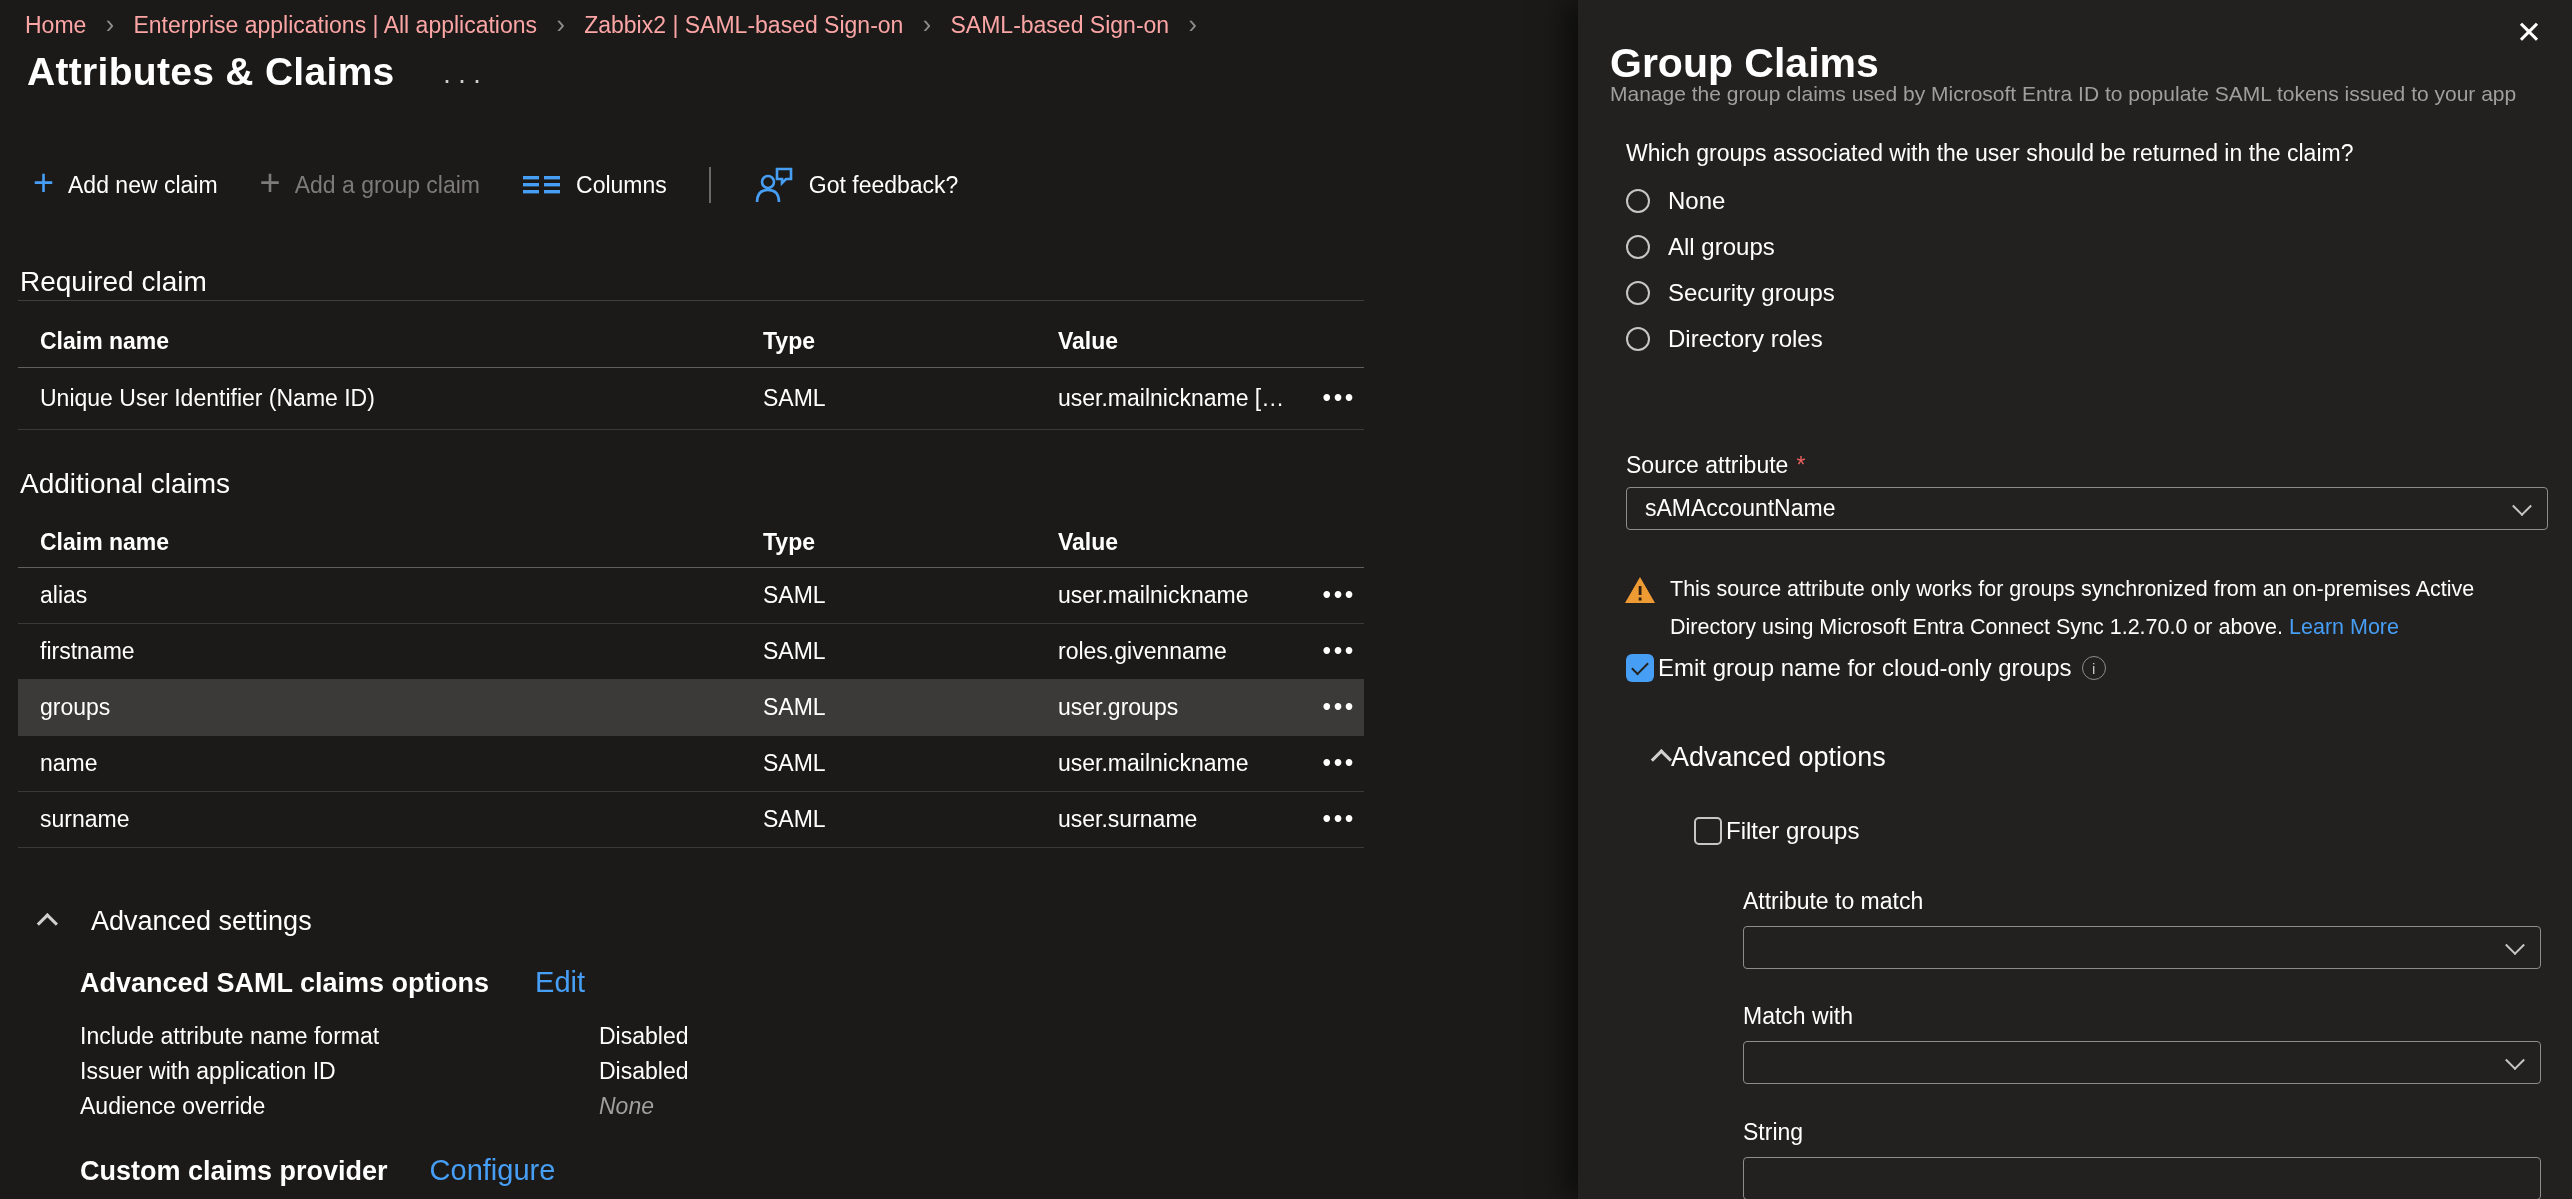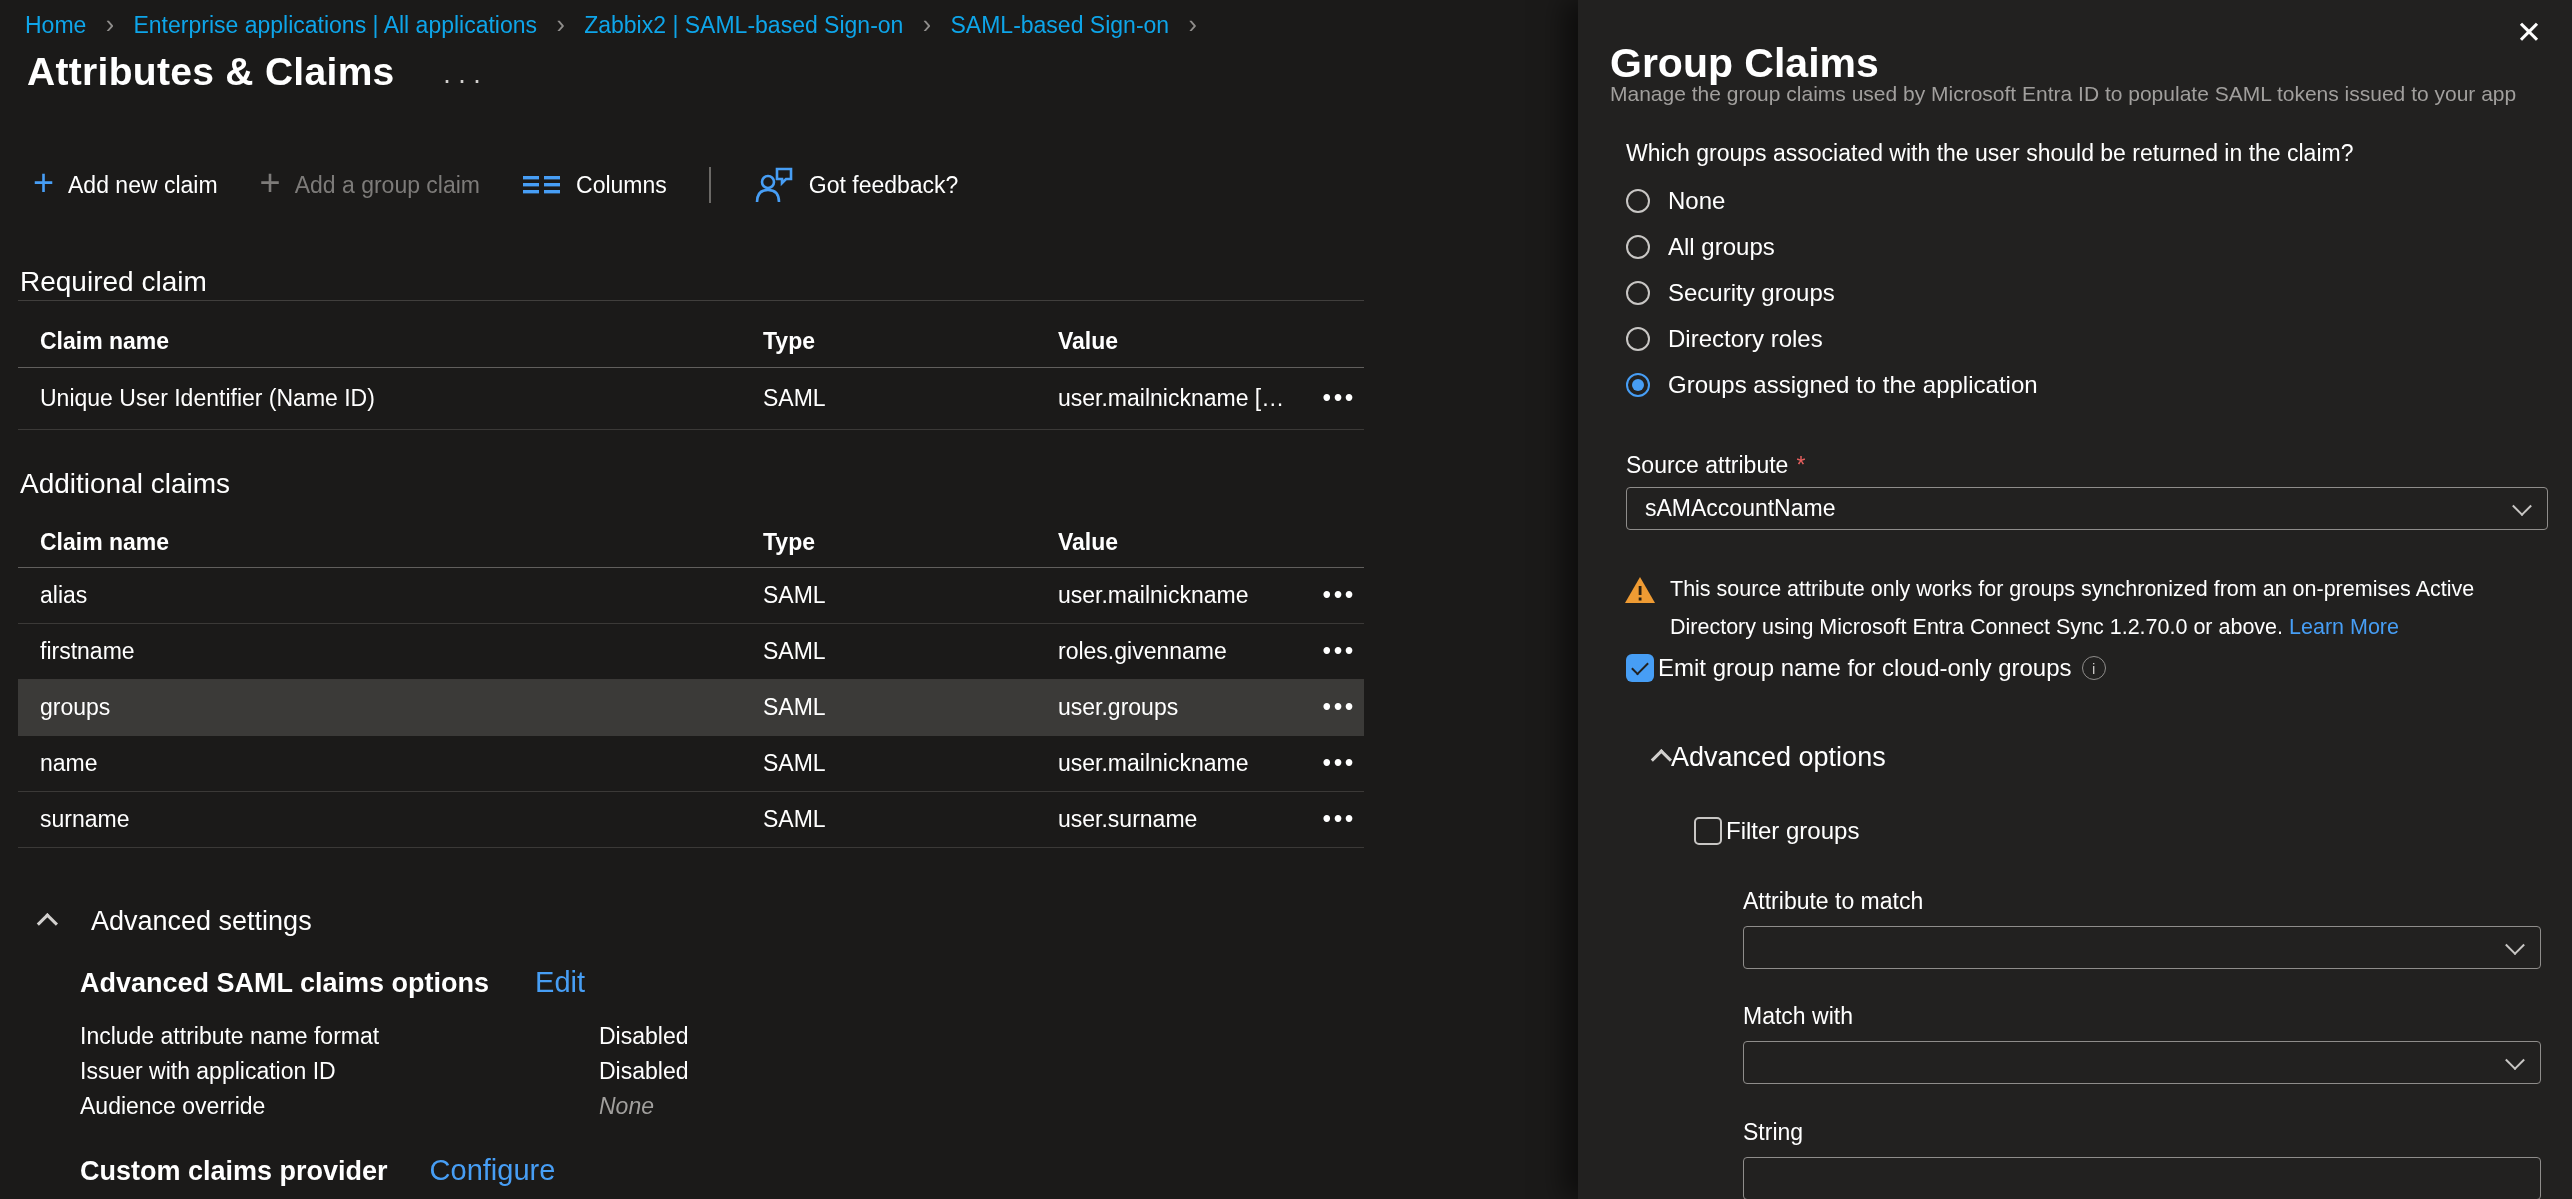--- a/index.html
+++ b/index.html
@@ -8,21 +8,21 @@
     position:relative; width:2572px; height:1199px; overflow:hidden;
     background:#1b1a19; color:#ffffff;
     font-family:"Liberation Sans", sans-serif;
   }
   a { text-decoration:none; cursor:pointer; }
 
   
   .main{ position:absolute; top:0; left:0; width:1578px; height:1199px; }
 
   .breadcrumb{ position:absolute; top:10px; left:25px; font-size:23px; white-space:nowrap; }
-  .breadcrumb a{ color:#0ea5e9; }
+  .breadcrumb a{ color:#fca5a5; }
   .breadcrumb .sep{ color:#8f8d8b; margin:0 13px; font-size:25px; }
 
   .title-row{ position:absolute; top:50px; left:27px; display:flex; align-items:center; }
   .title-row h1{ font-size:39px; font-weight:700; letter-spacing:.3px; }
   .more-dots{ margin-left:48px; margin-top:16px; font-size:27px; letter-spacing:6px;
               color:#d2d0ce; cursor:pointer; line-height:10px; }
 
   .toolbar{ position:absolute; top:158px; left:33px; height:54px;
             display:flex; align-items:center; gap:42px; font-size:23px; }
   .tb-btn{ display:flex; align-items:center; gap:14px; color:#ffffff; cursor:pointer; white-space:nowrap; }
@@ -290,24 +290,20 @@
         <span>All groups</span>
       </div>
       <div class="radio-row">
         <span class="radio"></span>
         <span>Security groups</span>
       </div>
       <div class="radio-row">
         <span class="radio"></span>
         <span>Directory roles</span>
       </div>
-      <div class="radio-row">
-        <span class="radio selected"></span>
-        <span>Groups assigned to the application</span>
-      </div>
     </div>
 
     <div class="field-label" id="src-label">
       <span>Source attribute</span><span class="req-star">*</span>
     </div>
     <div class="dropdown" id="src-dd">
       <span>sAMAccountName</span>
       <span class="dd-chev"></span>
     </div>
 

